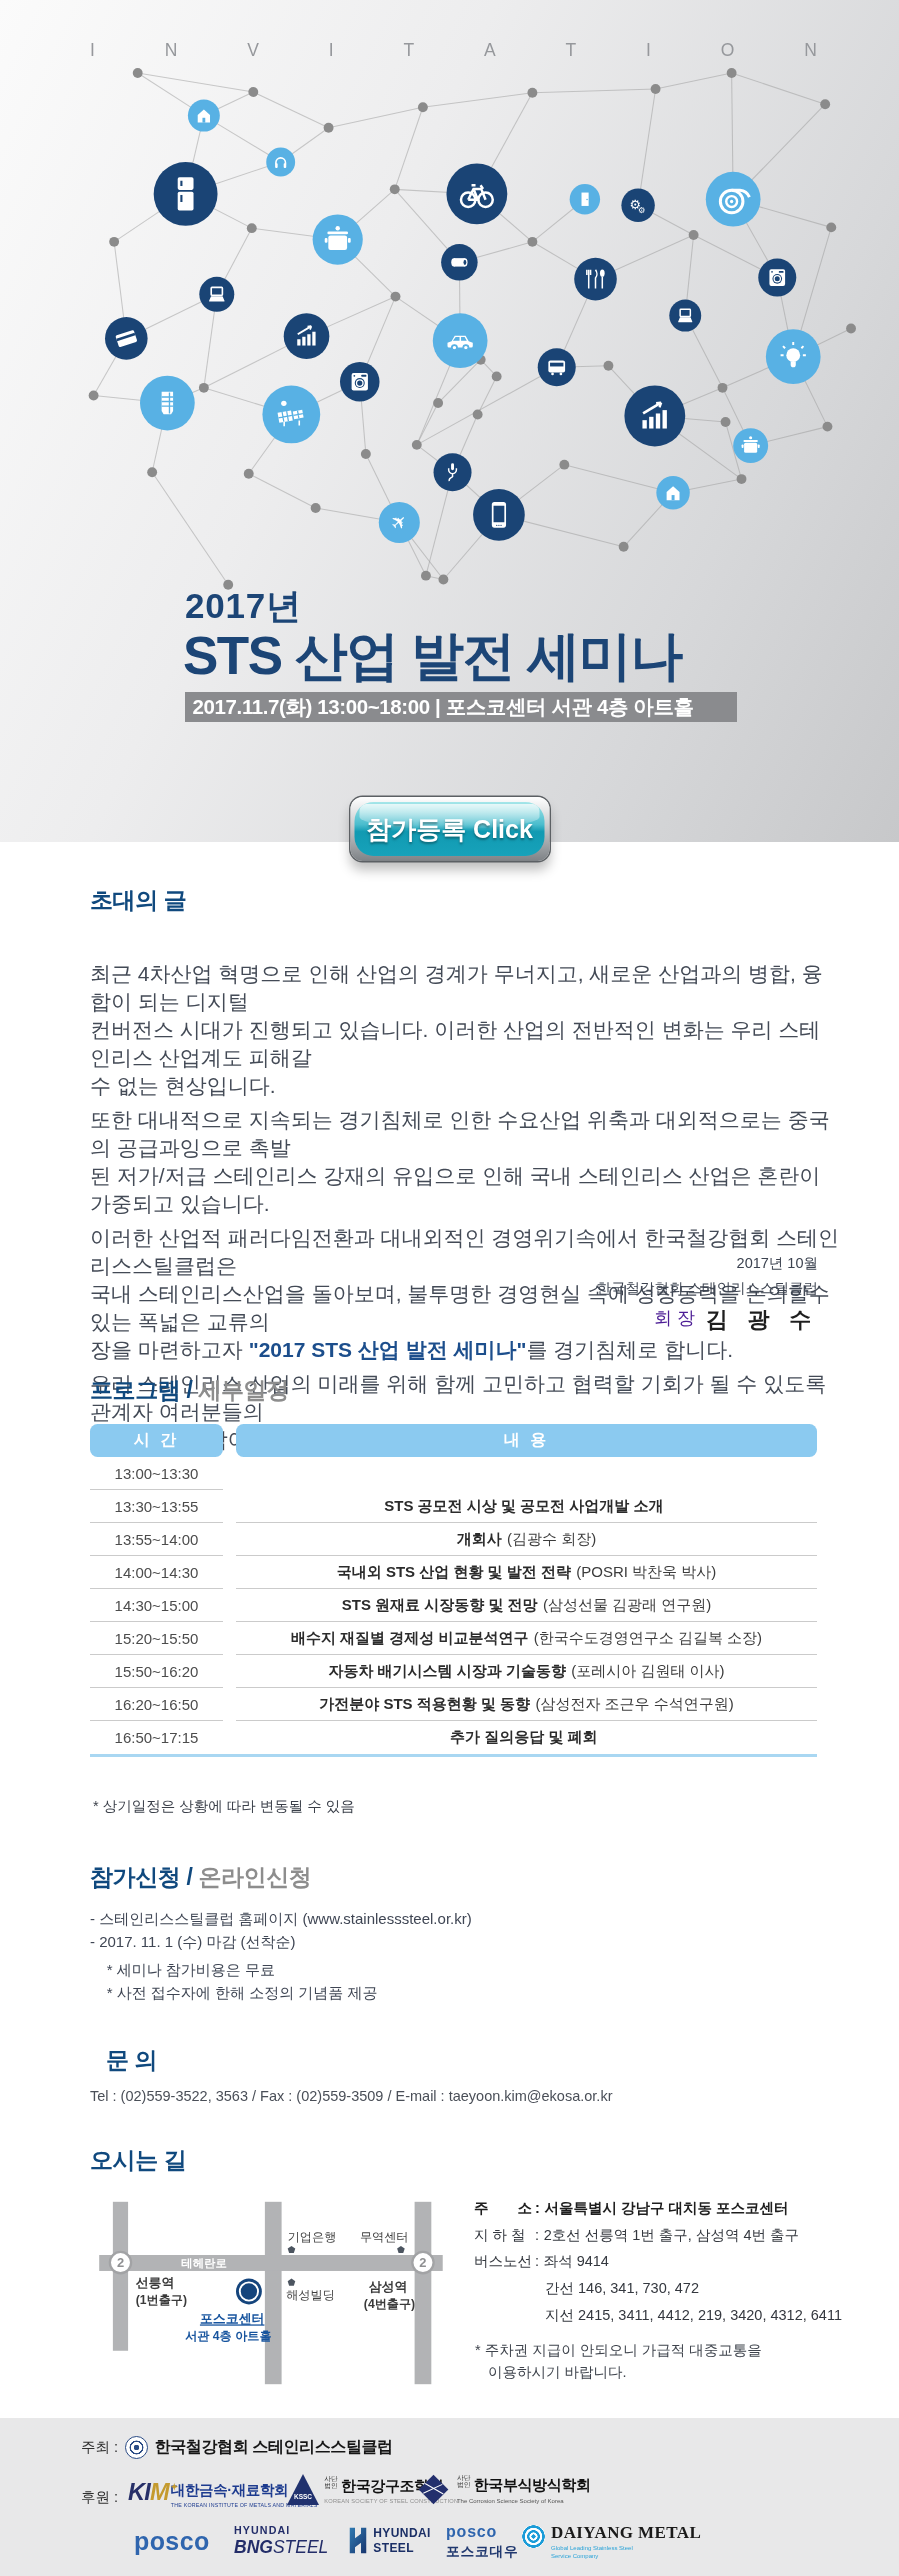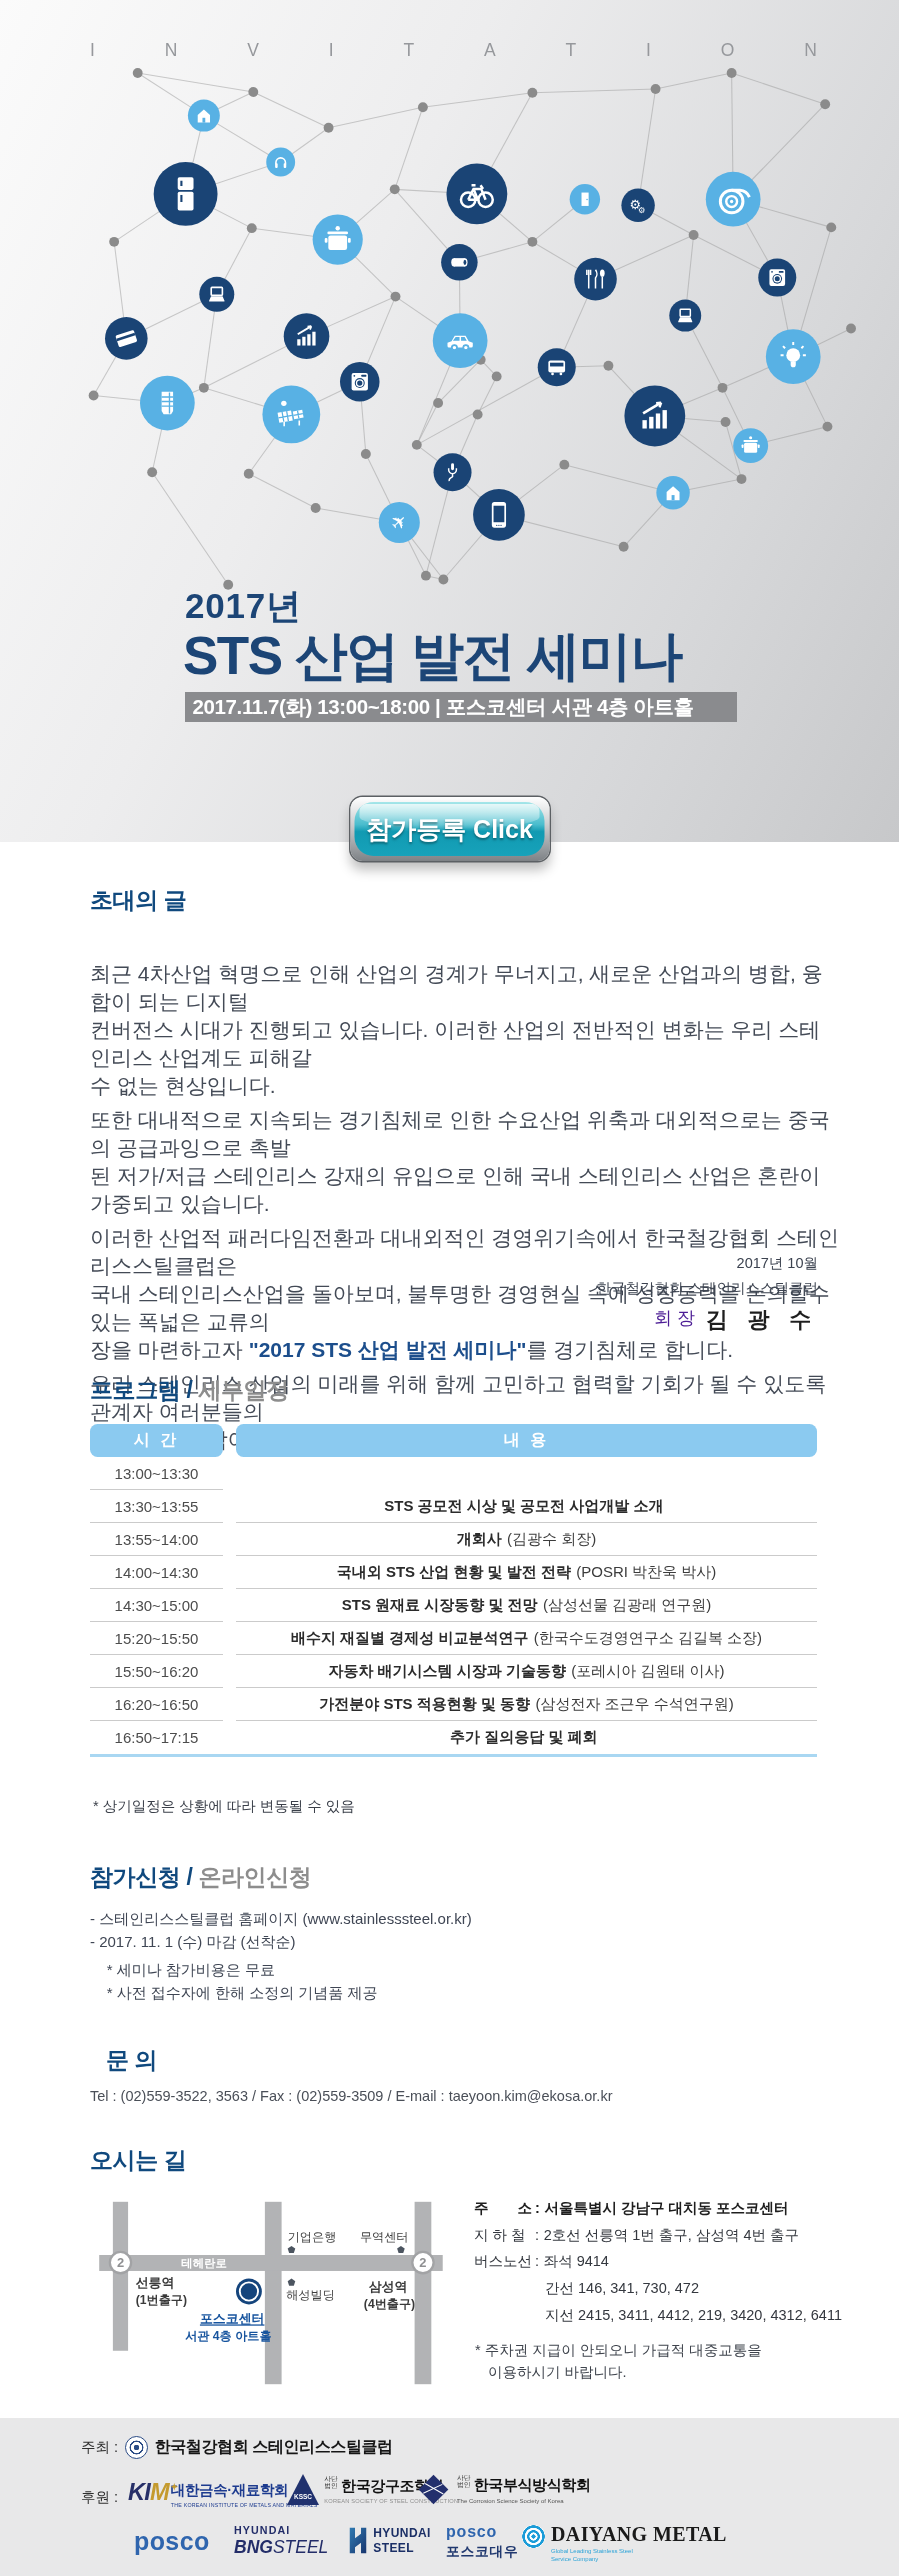--- a/index.html
+++ b/index.html
@@ -112,21 +112,21 @@
   .bng .b{font-size:17.5px;font-style:italic;margin-top:0.8px;}
   .bng .b b{font-weight:900;}
   .hsteel{position:absolute;top:2526px;left:348px;display:flex;align-items:center;gap:5.3px;color:#1b2f66;}
   .hsteel .t1{font-size:12px;font-weight:800;line-height:14.5px;letter-spacing:0.4px;}
   .pdaewoo{position:absolute;top:2523px;left:446px;color:#20386f;}
   .pdaewoo .p{font-size:16px;font-weight:800;color:#2f65ae;letter-spacing:0.8px;}
   .pdaewoo .k{font-size:13.7px;font-weight:800;margin-top:2.3px;letter-spacing:0.8px;}
   .daiyang{position:absolute;top:2523px;left:522px;display:flex;gap:6px;align-items:flex-start;}
   .dy-icon{width:23px;height:23px;margin-top:2.3px;border-radius:50%;flex:none;
       background:radial-gradient(circle,#1b9cd8 12%,#fff 14% 24%,#1b9cd8 26% 38%,#fff 40% 52%,#1b9cd8 54% 68%,#fff 70%);}
-  .daiyang .n{font-family:"Liberation Serif",serif;font-size:20px;font-weight:800;color:#1a1a1a;letter-spacing:0.4px;}
+  .daiyang .n{font-family:"Liberation Serif",serif;font-size:17px;font-weight:800;color:#1a1a1a;letter-spacing:0.4px;}
   .daiyang .s{font-size:6px;color:#2aa3d8;line-height:7.2px;margin-top:2.3px;}
 </style>
 </head>
 <body>
 
 <div id="page">
 
   <div class="hero"></div>
 
   <svg id="net" width="899" height="654" viewBox="0 0 1182 860">

